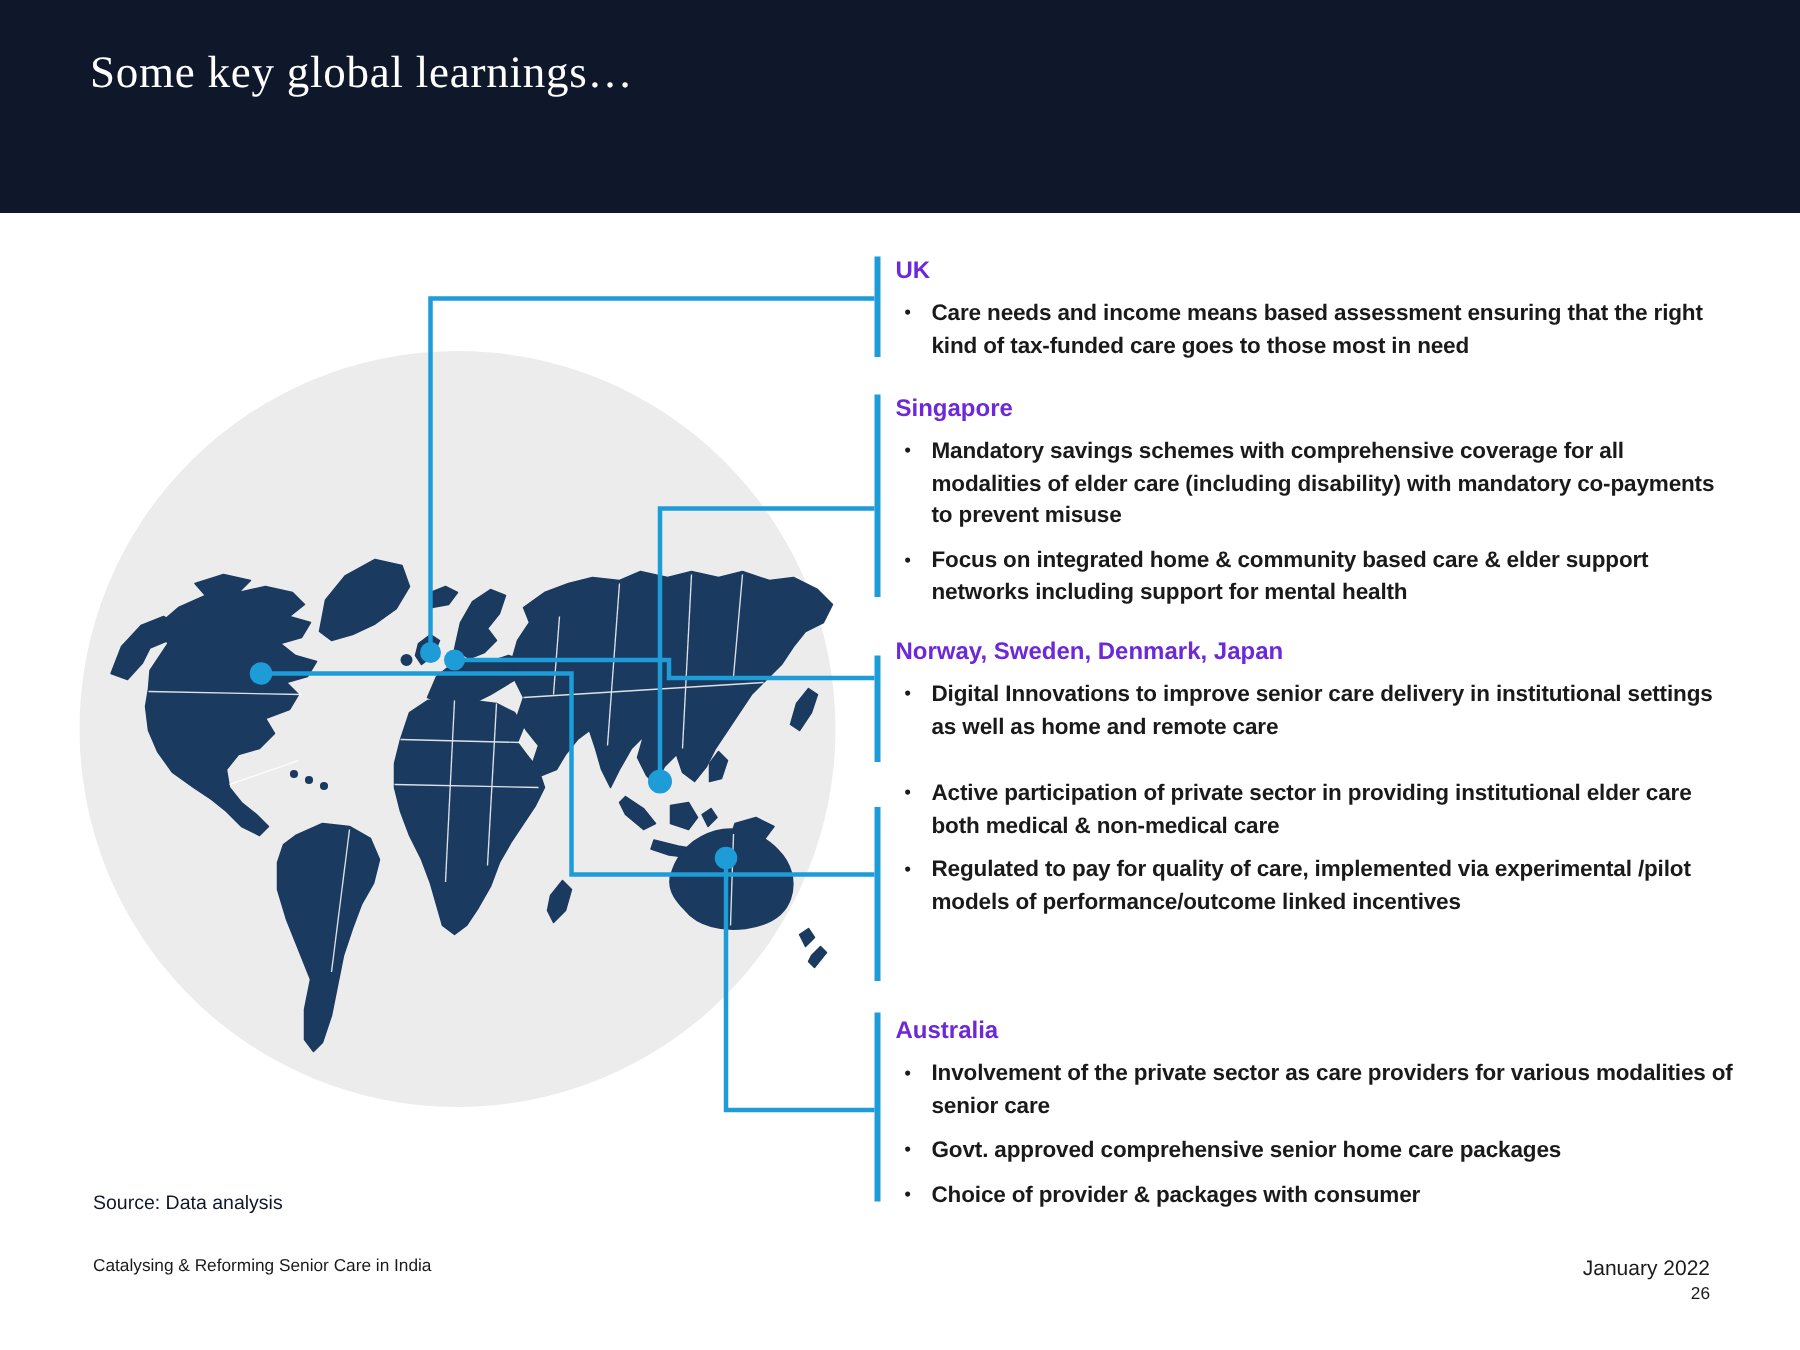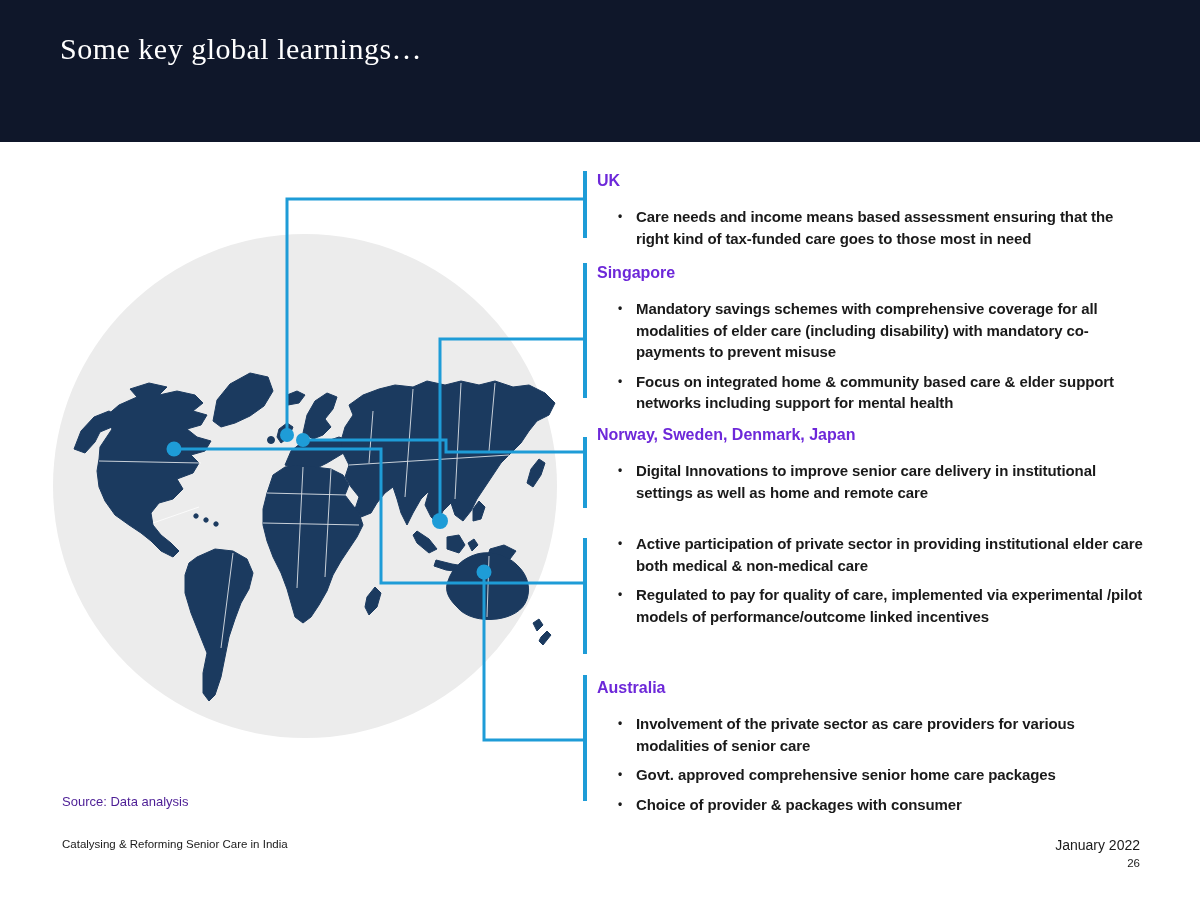--- a/index.html
+++ b/index.html
@@ -22,33 +22,33 @@
     position:absolute; left:583px; width:4px; background:#1E9CD7;
   }
   .callout {
     position:absolute; left:585px; width:575px; padding-left:12px;
     box-sizing:border-box;
   }
   .callout h2 {
     margin:0 0 8px 0; font-size:16px; font-weight:700; color:#6d28d9;
     letter-spacing:0px; line-height:18px;
   }
-  .callout ul { margin:16px; padding:0; list-style:none; }
+  .callout ul { margin:1px; padding:0; list-style:none; }
   .callout li {
     position:relative; padding-left:23px; margin:0 0 8px 0;
     font-size:15px; font-weight:700; color:#1a1a1a;
     line-height:21.5px; letter-spacing:-0.1px; max-width:540px;
   }
   .callout li::before {
     content:"•"; position:absolute; left:5px; top:0;
     font-size:12px; color:#1a1a1a;
   }
   .source-note {
     position:absolute; left:62px; top:794px;
-    font-size:13px; color:#4c1d95;
+    font-size:13px; color:#0f172a;
   }
   .footer-left {
     position:absolute; left:62px; top:838px;
     font-size:11.5px; color:#1a1a1a;
   }
   .footer-date {
     position:absolute; right:60px; top:837px; 
     font-size:14px; color:#1a1a1a;
   }
   .footer-page {

